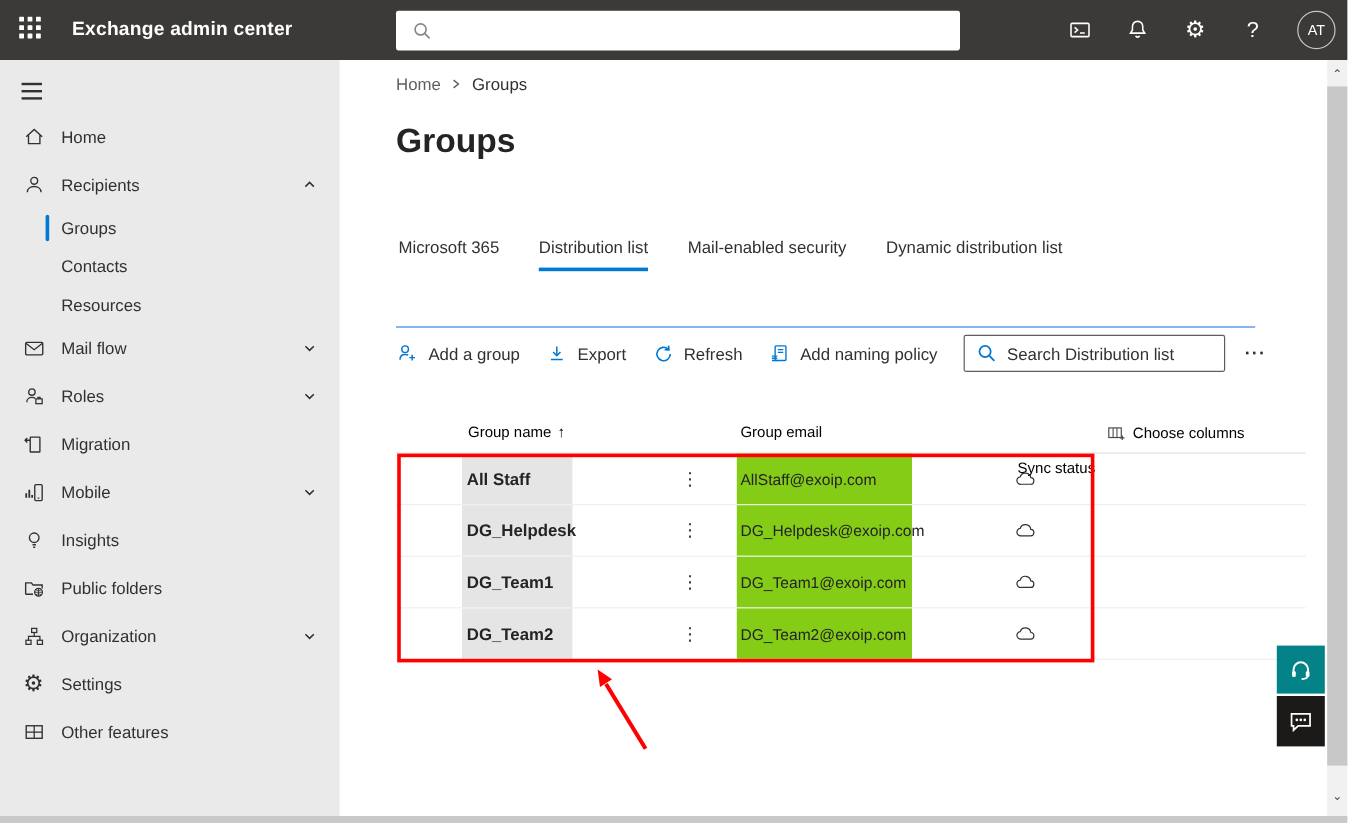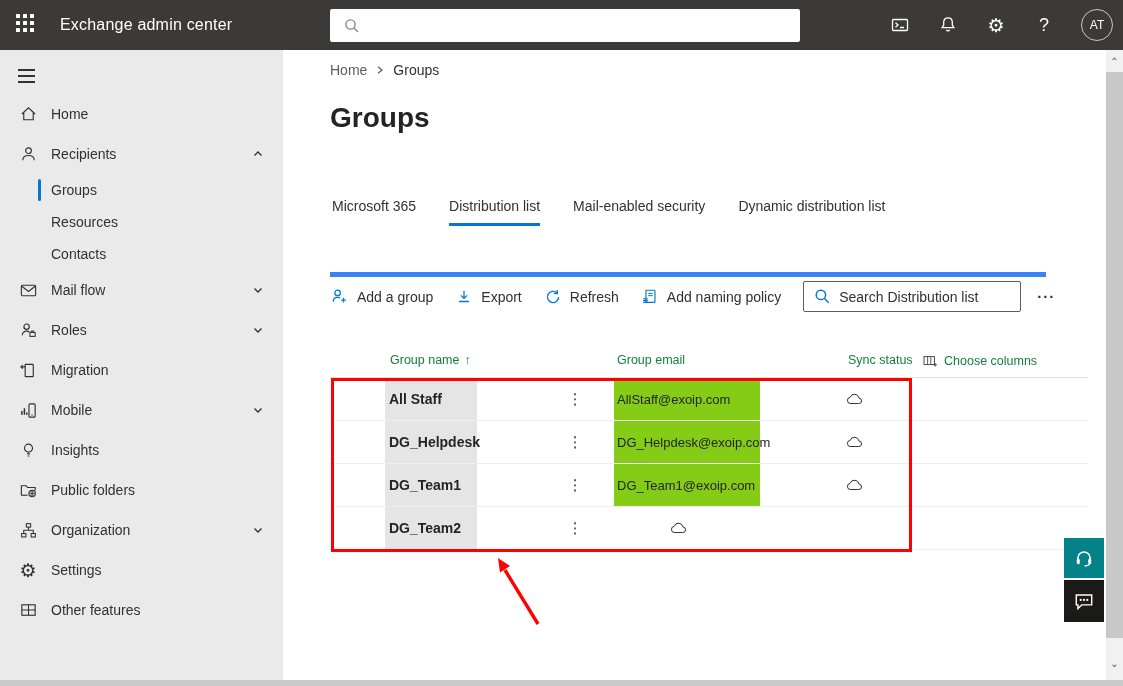--- a/index.html
+++ b/index.html
@@ -3,21 +3,21 @@
 <meta charset="utf-8">
 <style>
   * { box-sizing: border-box; margin: 0; padding: 0; }
   html,body { width:1123px; height:686px; overflow:hidden; }
   body { font-family:"Liberation Sans", sans-serif; background:#fff; position:relative; color:#323130; }
 
   
   .topbar { position:absolute; left:0; top:0; width:1123px; height:50px; background:#3b3a39; display:flex; align-items:center; z-index:20; }
   .waffle { width:22px; height:22px; margin-left:16px; display:grid; grid-template-columns:repeat(3,4px); grid-template-rows:repeat(3,4px); gap:3px; cursor:pointer; }
   .waffle i { width:4px; height:4px; background:#fff; border-radius:0.5px; }
-  .app-title { color:#fff; font-size:16px; font-weight:normal; margin-left:22px; letter-spacing:0.2px; }
+  .app-title { color:#fff; font-size:16px; font-weight:bold; margin-left:22px; letter-spacing:0.2px; }
   .tb-search { position:absolute; left:330px; top:9px; width:470px; height:33px; background:#fff; border-radius:2px; display:flex; align-items:center; }
   .tb-search svg { margin:0 10px 0 14px; }
   .tb-search input { border:none; outline:none; flex:1; font-size:14px; font-family:"Liberation Sans",sans-serif; color:#323130; background:transparent; }
   .tb-search input::placeholder { color:#8a8886; }
   .tb-icons { position:absolute; right:10px; top:0; height:50px; display:flex; align-items:center; gap:26px; }
   .tb-icon { width:22px; height:22px; display:flex; align-items:center; justify-content:center; cursor:pointer; }
   .help-q { color:#fff; font-size:18px; font-weight:400; }
   .avatar { width:32px; height:32px; border:1.5px solid #c8c6c4; border-radius:50%; color:#fff; font-size:12px; display:flex; align-items:center; justify-content:center; cursor:pointer; }
 
   
@@ -37,31 +37,31 @@
   .main { position:absolute; left:283px; top:50px; width:823px; height:630px; background:#fff; overflow:hidden; }
   .breadcrumb { position:absolute; left:47px; top:12px; font-size:14px; display:flex; align-items:center; gap:8px; }
   .breadcrumb .bc-home { color:#605e5c; cursor:pointer; }
   .breadcrumb .bc-cur { color:#323130; }
   .page-title { position:absolute; left:47px; top:52px; font-size:28px; font-weight:bold; color:#242424; }
 
   .tabs { position:absolute; left:49px; top:148px; display:flex; gap:33px; }
   .tab { font-size:14px; color:#323130; padding-bottom:9px; cursor:pointer; border-bottom:3px solid transparent; }
   .tab.active { font-weight:normal; border-bottom-color:#0078d4; }
 
-  .toolbar { position:absolute; left:47px; top:222px; width:716px; height:42px; display:flex; align-items:center; border-top:5px solid #3b82f6; padding-top:2px; }
+  .toolbar { position:absolute; left:47px; top:222px; width:716px; height:42px; display:flex; align-items:center; border-top:1px solid #3b82f6; padding-top:2px; }
   .tb-btn { display:flex; align-items:center; gap:8px; font-size:14px; color:#323130; cursor:pointer; margin-right:22px; white-space:nowrap; }
   .list-search { margin-left:auto; width:236px; height:31px; border:1px solid #605e5c; border-radius:2px; display:flex; align-items:center; background:#fff; }
   .list-search svg { margin:0 8px 0 10px; }
   .list-search input { border:none; outline:none; flex:1; font-size:14px; font-family:"Liberation Sans",sans-serif; color:#323130; background:transparent; min-width:0; }
   .list-search input::placeholder { color:#323130; }
   .more-dots { margin-left:16px; font-size:15px; letter-spacing:1px; color:#323130; cursor:pointer; font-weight:bold; }
 
-  .thead { position:absolute; left:47px; top:298px; width:758px; height:28px; font-size:12.5px; color:#15803d; }
+  .thead { position:absolute; left:47px; top:298px; width:758px; height:28px; font-size:12.5px; color:#000000; }
   .th { position:absolute; top:5px; cursor:pointer; display:flex; align-items:center; gap:5px; white-space:nowrap; }
-  .th-name { left:60px; } .th-email { left:287px; cursor:default; } .th-sync { left:518px; cursor:default; }
+  .th-name { left:60px; } .th-email { left:287px; cursor:default; } .th-sync { left:518px; cursor:default;margin-top:30px; }
   .th-choose { left:592px; display:flex; align-items:center; gap:6px; }
   .thead-divider { position:absolute; left:47px; top:327px; width:758px; height:1px; background:#e3e1df; }
 
   .rows { position:absolute; left:47px; top:328px; width:758px; }
   .row { display:flex; align-items:center; height:43px; border-bottom:1px solid #f0efee; }
   .cell-spacer { width:55px; }
   .cell-name { width:92px; height:42px; background:#e5e5e5; display:flex; align-items:center; padding-left:4px; font-size:14px; font-weight:bold; color:#242424; cursor:pointer; }
   .cell-menu { margin-left:89px; width:18px; text-align:center; font-size:15px; color:#323130; cursor:pointer; }
   .cell-email { margin-left:30px; width:146px; height:42px; background:#84cc16; display:flex; align-items:center; padding-left:3px; font-size:13px; color:#242424; }
   .cell-sync { margin-left:80px; width:30px; display:flex; justify-content:center; }
@@ -156,24 +156,24 @@
           <path d="M2.5 7.5 L6 4 L9.5 7.5" fill="none" stroke="#323130" stroke-width="1.3"></path>
         </svg>
       </span>
   </div>
 
   <div class="nav-item sub">
       <span class="selbar"></span>
       <span class="nav-label">Groups</span>
     </div>
   <div class="nav-item sub">
+      <span class="nav-label">Contacts</span>
+    </div>
+  <div class="nav-item sub">
       <span class="nav-label">Resources</span>
-    </div>
-  <div class="nav-item sub">
-      <span class="nav-label">Contacts</span>
     </div>
 
   <div class="nav-item">
     <span class="nav-icon">
         <svg width="19" height="19" viewBox="0 0 20 20">
           <rect x="2.5" y="4.5" width="15" height="11" rx="1" fill="none" stroke="#323130" stroke-width="1.2"></rect>
           <path d="M3 5.5 L10 11 L17 5.5" fill="none" stroke="#323130" stroke-width="1.2"></path>
         </svg>
       </span>
     <span class="nav-label">Mail flow</span>
@@ -397,20 +397,21 @@
       <div class="cell-sync">
           <svg width="20" height="14" viewBox="0 0 22 15">
             <path d="M6.5 12.5 H15 a3 3 0 0 0 .4 -6 a5 5 0 0 0 -9.7 -.8 A3.3 3.3 0 0 0 6.5 12.5 Z" fill="none" stroke="#323130" stroke-width="1.1"></path>
           </svg>
         </div>
     </div>
     <div class="row">
       <div class="cell-spacer"></div>
       <div class="cell-name">DG_Team2</div>
       <div class="cell-menu">⋮</div>
+      <div class="cell-email">DG_Team2@exoip.com</div>
       <div class="cell-sync">
           <svg width="20" height="14" viewBox="0 0 22 15">
             <path d="M6.5 12.5 H15 a3 3 0 0 0 .4 -6 a5 5 0 0 0 -9.7 -.8 A3.3 3.3 0 0 0 6.5 12.5 Z" fill="none" stroke="#323130" stroke-width="1.1"></path>
           </svg>
         </div>
     </div>
   </div>
 
   <div class="red-rect"></div>
   <svg class="red-arrow" width="110" height="100" viewBox="0 0 110 100">

